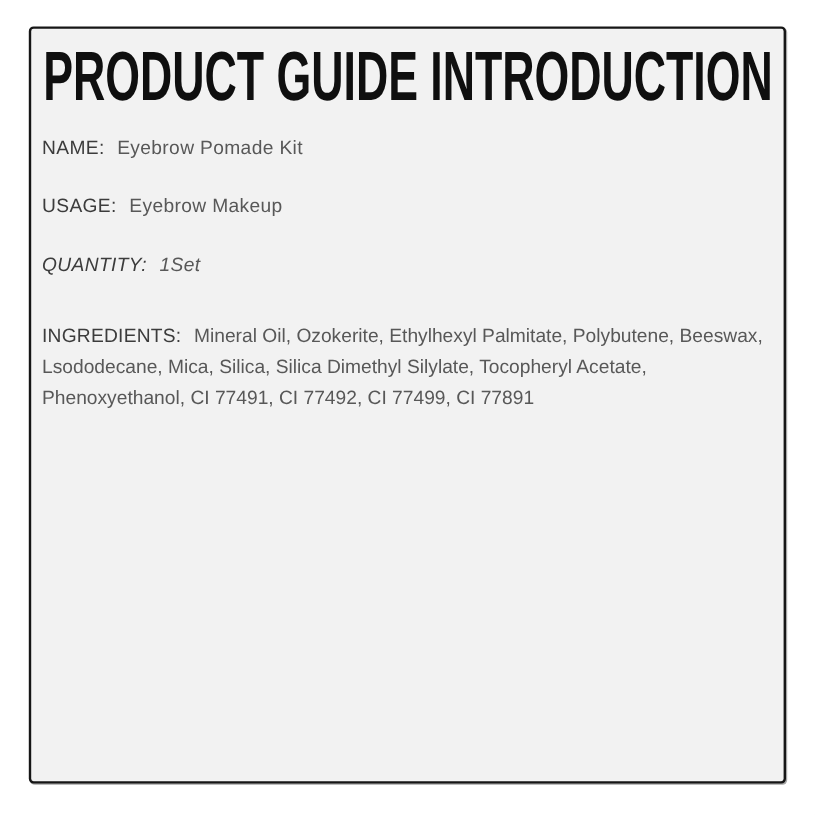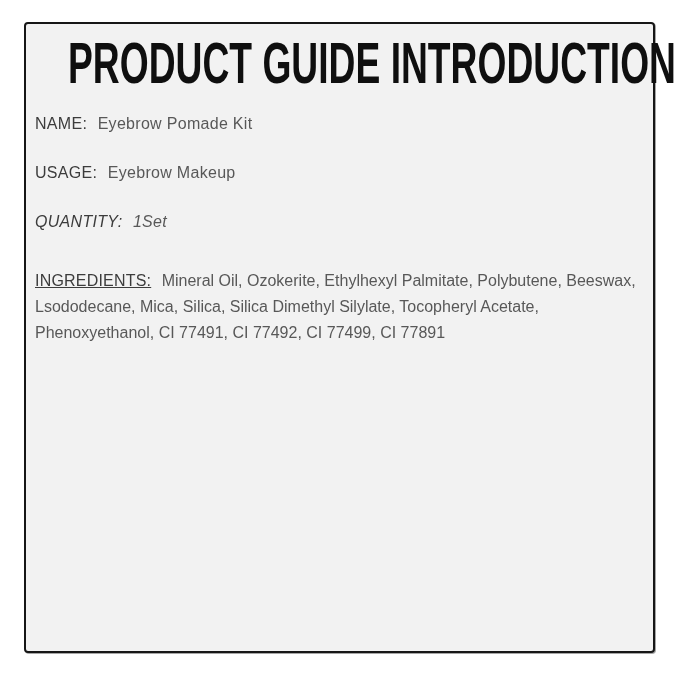--- a/index.html
+++ b/index.html
@@ -27,21 +27,20 @@
     border: 2px solid #161616;
     border-radius: 4px;
     box-shadow: 1px 1px 0 rgba(0,0,0,0.35);
   }
   .title-wrap {
     position: absolute;
     left: 9px;
     top: 12px;
     width: 612px;
     height: 58px;
-    margin-left: 32px;
   }
   .title-wrap svg text {
     font-family: "Liberation Sans", sans-serif;
     font-weight: bold;
     font-size: 58px;
     fill: #0f0f0f;
   }
   .field-row {
     position: absolute;
     left: 9px;
@@ -64,21 +63,21 @@
   }
   .ingredients {
     position: absolute;
     left: 9px;
     top: 228px;
     width: 614px;
     font-size: 16px;
     line-height: 26px;
     white-space: normal;
   }
-  .ingredients .field-label { letter-spacing: 0.2px; text-decoration: underline; }
+  .ingredients .field-label { letter-spacing: 0.2px; }
   .ingredients .field-value { letter-spacing: 0; }
 </style>
 </head>
 <body>
 
 <div class="stage">
   <div class="card">
 
     <div class="title-wrap">
       <svg width="612" height="58" viewBox="0 0 612 58">

